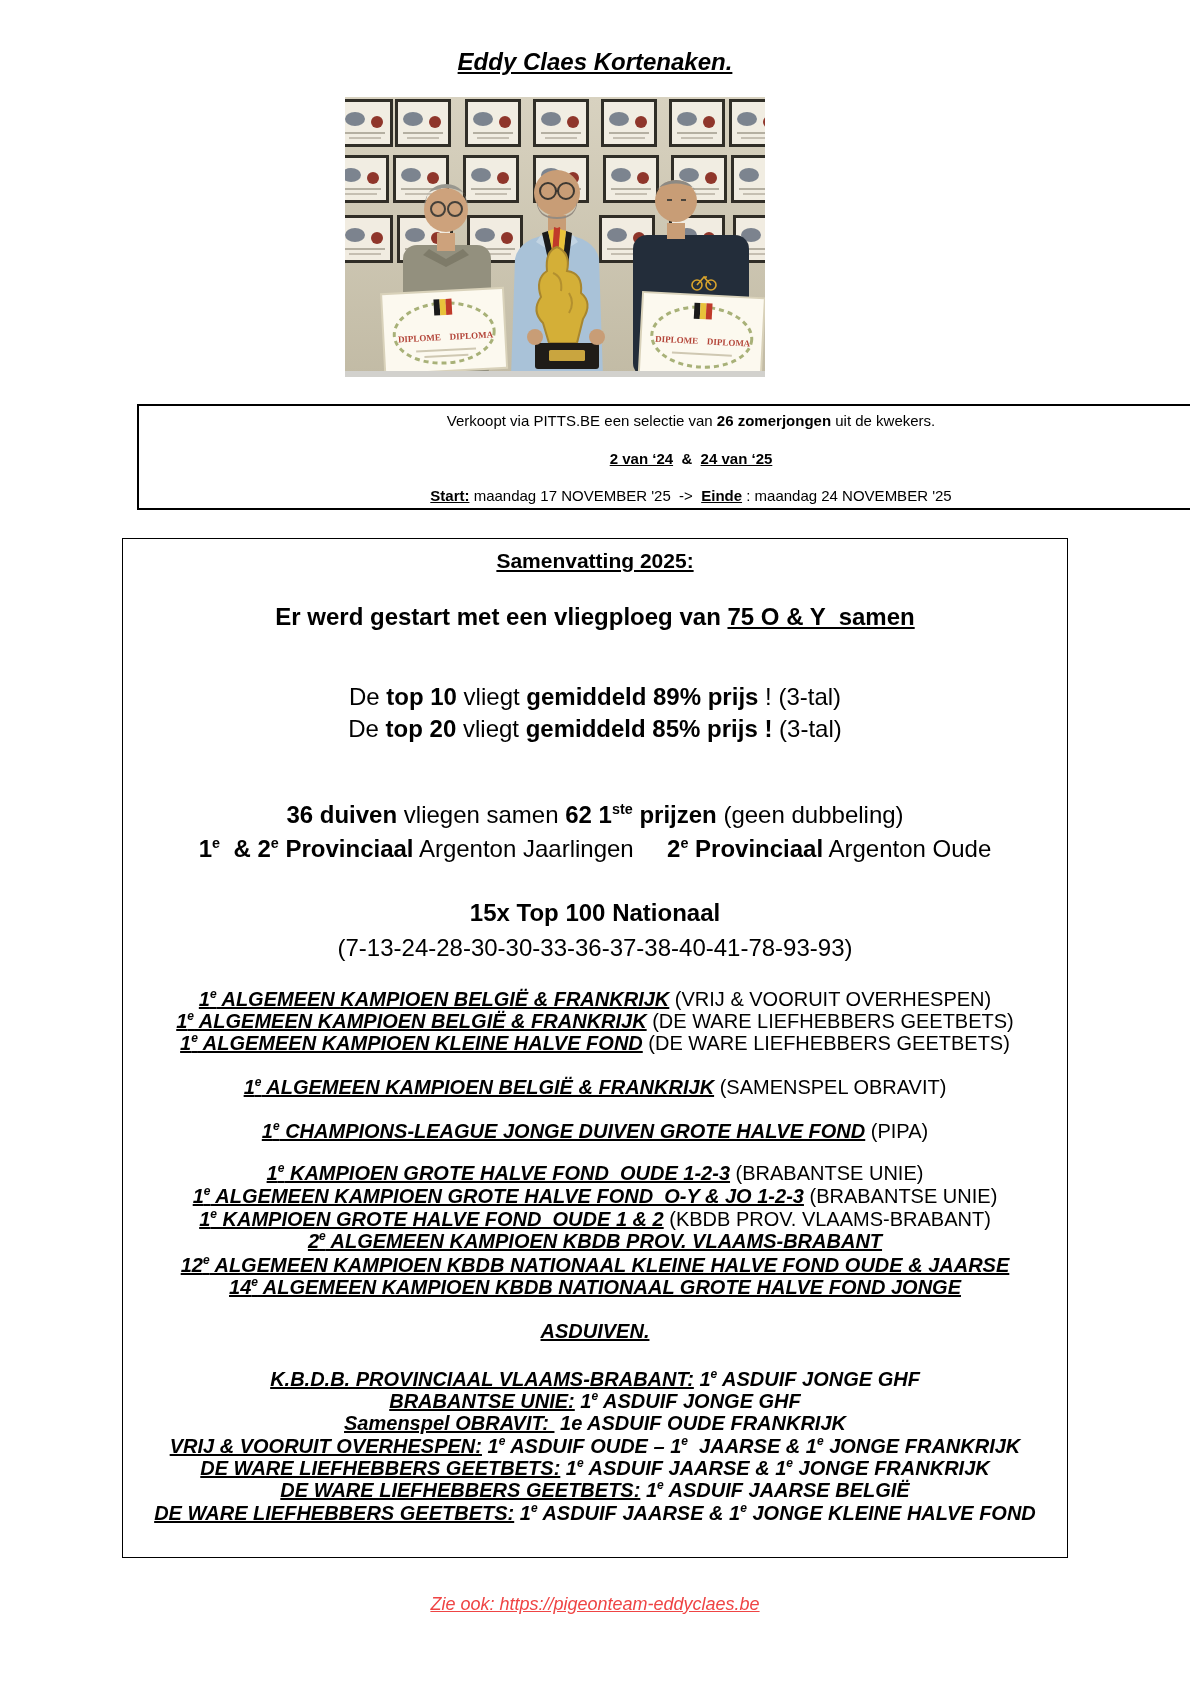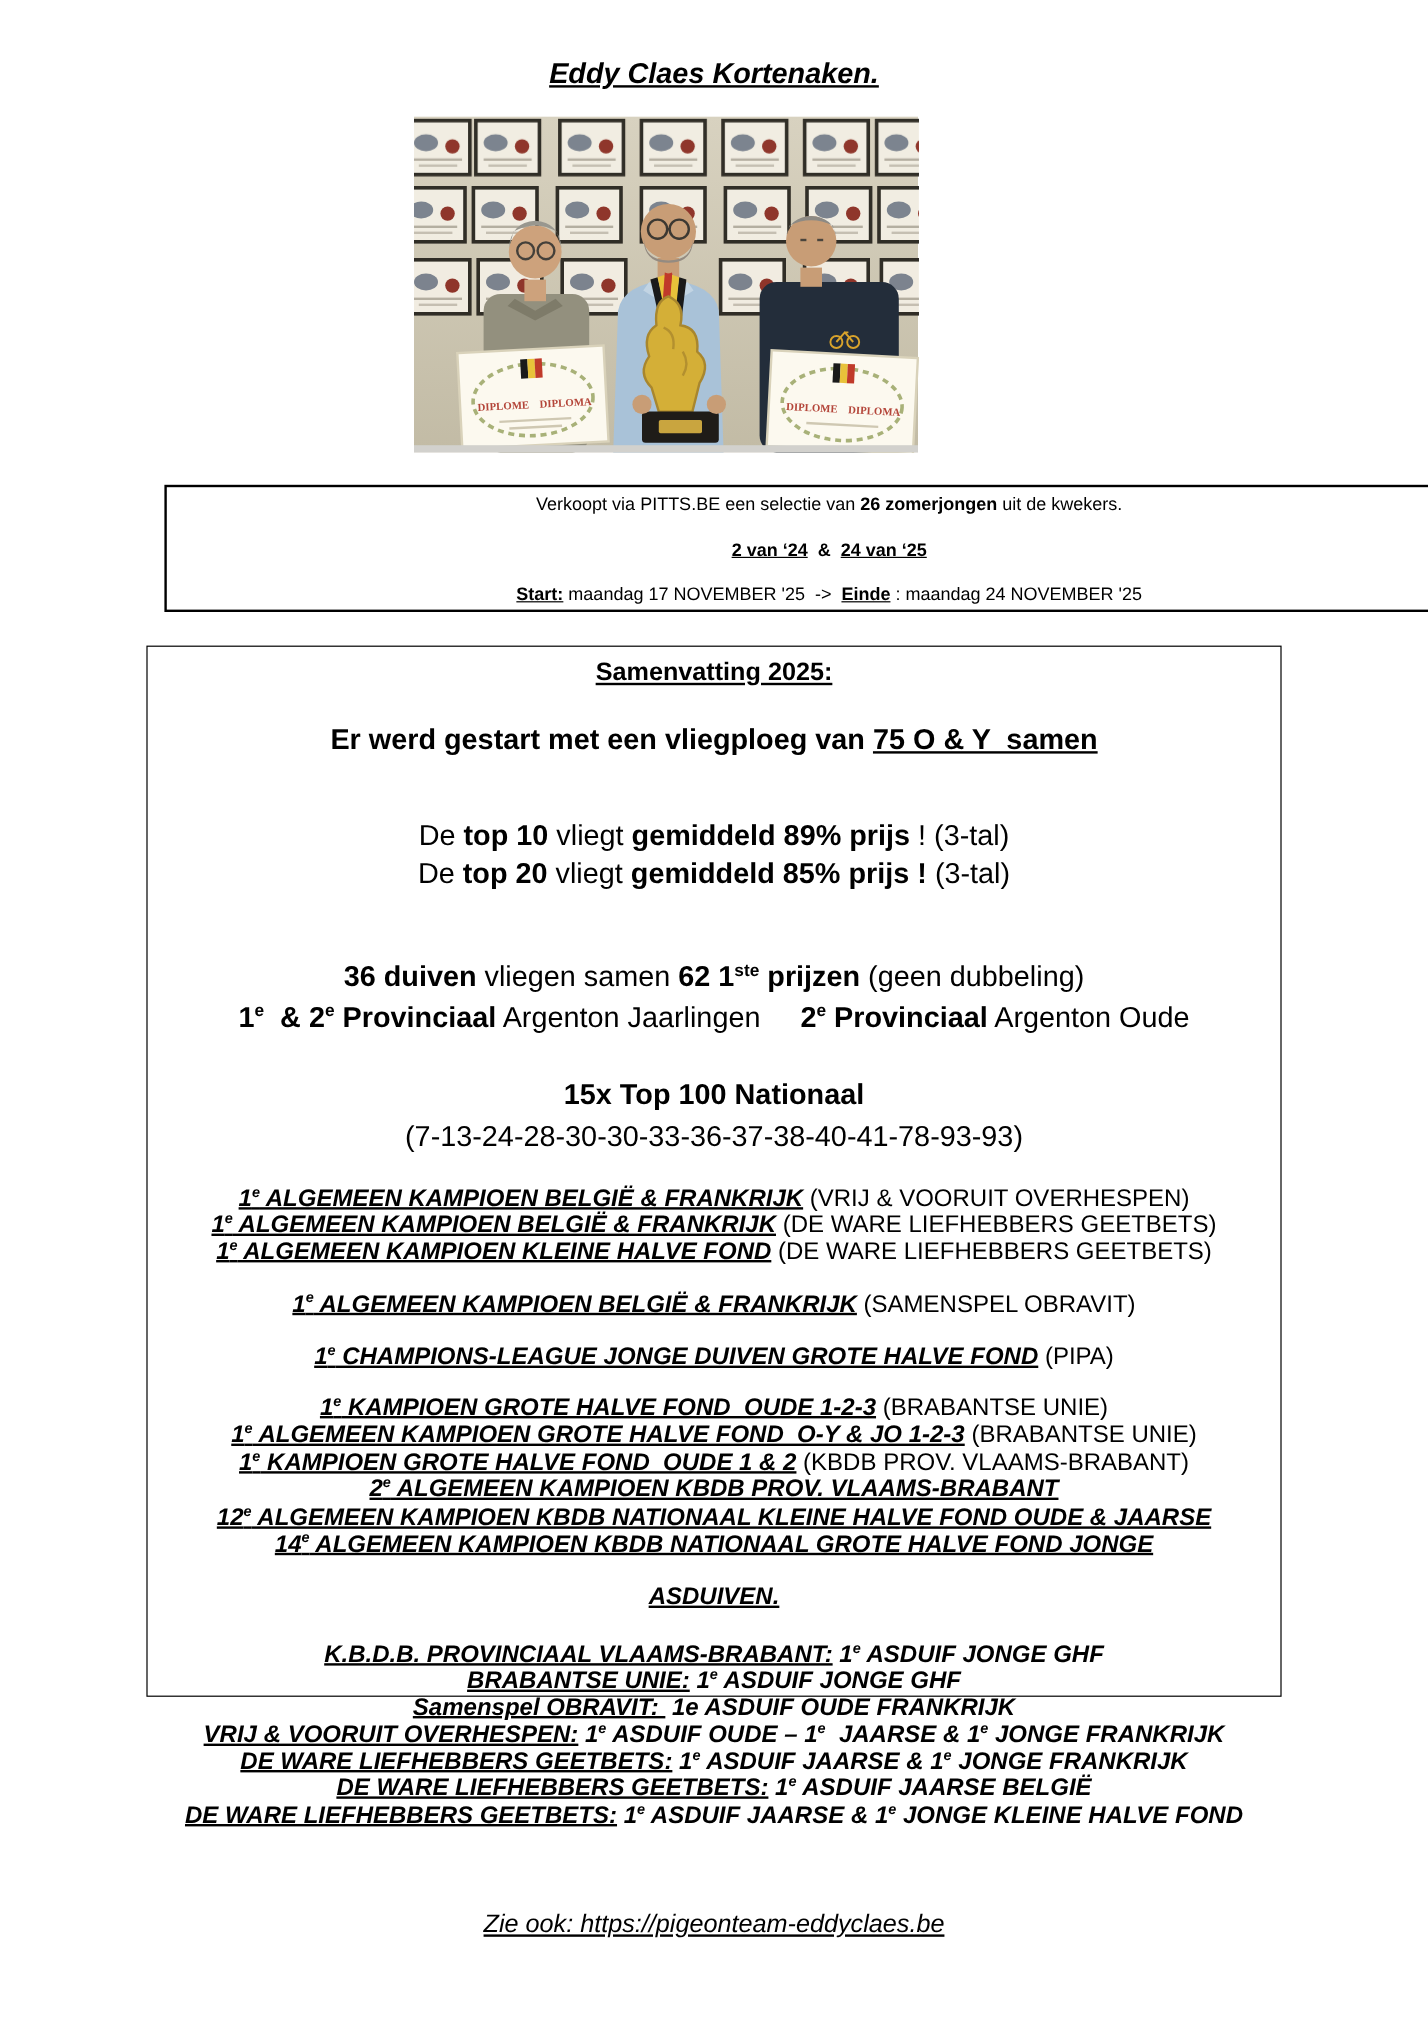--- a/index.html
+++ b/index.html
@@ -17,32 +17,32 @@
     position:absolute; top:48px; left:0; right:0;
     text-align:center; font-size:24px; font-weight:700; font-style:italic;
     text-decoration:underline; white-space:pre;
   }
 
   .photo-wrap { position:absolute; left:345px; top:97px; width:420px; height:280px; }
   .photo-wrap svg { display:block; }
 
   .box { position:absolute; background:#fff; }
   .sale-box  { left:137px; top:404px; width:1108px; height:106px; border:2px solid #000; }
-  .summary-box { left:122px; top:538px; width:946px; height:876px; border:1.5px solid #000; }
+  .summary-box { left:122px; top:538px; width:946px; height:1020px; border:1.5px solid #000; }
 
   .ln { position:absolute; left:0; right:0; text-align:center; white-space:pre; }
   .sale-box .ln { font-size:15px; line-height:20px; }
   .big { font-size:24px; line-height:28px; }
   .hd  { font-size:21px; line-height:28px; }
   .sm  { font-size:20px; line-height:20px; }
 
   .footer-link {
     position:absolute; top:1592px; left:0; right:0; text-align:center;
-    font-size:21px; line-height:24px; font-style:italic; text-decoration:underline;
-    color:#000000; white-space:pre; cursor:pointer;
+    font-size:18px; line-height:24px; font-style:italic; text-decoration:underline;
+    color:#ef4444; white-space:pre; cursor:pointer;
   }
 </style>
 </head>
 <body>
 
 <div>
 
   <div class="page-title">Eddy Claes Kortenaken.</div>
 
   <div class="photo-wrap">

